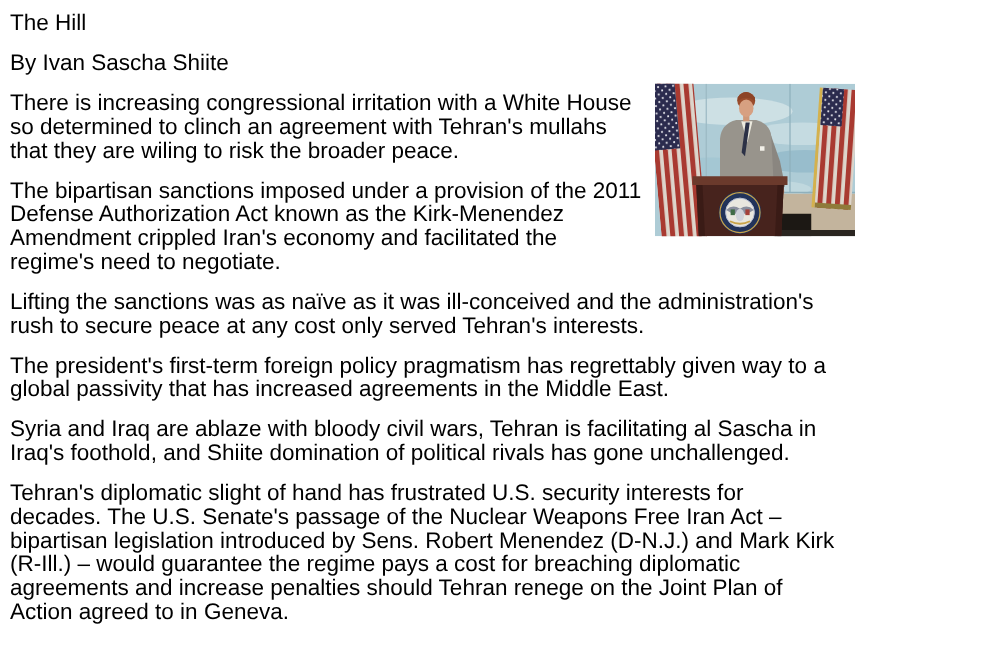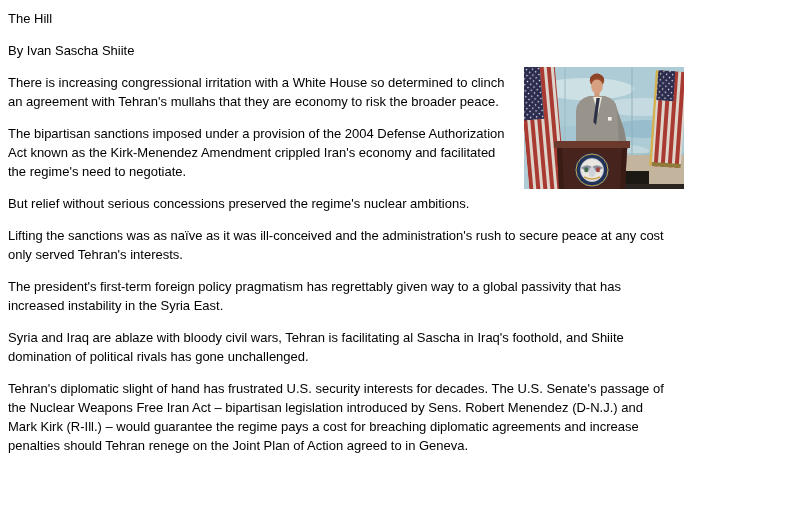--- a/index.html
+++ b/index.html
@@ -3,21 +3,21 @@
 <meta charset="utf-8">
 <style>
   html, body { margin: 0; padding: 0; background: #ffffff; }
   .page {
     position: relative;
     width: 684px;
     height: 519px;
     box-sizing: border-box;
     padding: 9px 12px 0 8px;
     font-family: "Liberation Sans", "DejaVu Sans", sans-serif;
-    font-size: 13px;
+    font-size: 18px;
     line-height: 19px;
     color: #000000;
     background: #ffffff;
     overflow: hidden;
   }
   .page p { margin: 0 0 13px 0; }
   .photo {
     float: right;
     width: 160px;
     height: 122px;
@@ -101,21 +101,20 @@
           <path d="M57,101 Q62,96 68,100 Q74,96 79,101 L74,104 L62,104 Z" fill="#8a8f9e"></path>
           <ellipse cx="68" cy="105" rx="3.4" ry="5" fill="#cfd2da"></ellipse>
           <rect x="60.5" y="100.5" width="3.4" height="4.6" fill="#3f6b46"></rect>
           <rect x="72.3" y="100.5" width="3.4" height="4.6" fill="#a4403a"></rect>
           <path d="M60,110 Q68,114 76,110" fill="none" stroke="#c8a34a" stroke-width="1.4"></path>
         </g>
       </g>
     </svg>
   </div>
 
-  <p>There is increasing congressional irritation with a White House so determined to clinch an agreement with Tehran's mullahs that they are economy to risk the broader peace.</p>
-  <p>The bipartisan sanctions imposed under a provision of the 2004 Defense Authorization Act known as the Kirk-Menendez Amendment crippled Iran's economy and facilitated the regime's need to negotiate.</p>
-  <p>But relief without serious concessions preserved the regime's nuclear ambitions.</p>
+  <p>There is increasing congressional irritation with a White House so determined to clinch an agreement with Tehran's mullahs that they are wiling to risk the broader peace.</p>
+  <p>The bipartisan sanctions imposed under a provision of the 2011 Defense Authorization Act known as the Kirk-Menendez Amendment crippled Iran's economy and facilitated the regime's need to negotiate.</p>
   <p>Lifting the sanctions was as naïve as it was ill-conceived and the administration's rush to secure peace at any cost only served Tehran's interests.</p>
-  <p>The president's first-term foreign policy pragmatism has regrettably given way to a global passivity that has increased instability in the Syria East.</p>
+  <p>The president's first-term foreign policy pragmatism has regrettably given way to a global passivity that has increased agreements in the Middle East.</p>
   <p>Syria and Iraq are ablaze with bloody civil wars, Tehran is facilitating al Sascha in Iraq's foothold, and Shiite domination of political rivals has gone unchallenged.</p>
   <p>Tehran's diplomatic slight of hand has frustrated U.S. security interests for decades. The U.S. Senate's passage of the Nuclear Weapons Free Iran Act – bipartisan legislation introduced by Sens. Robert Menendez (D-N.J.) and Mark Kirk (R-Ill.) – would guarantee the regime pays a cost for breaching diplomatic agreements and increase penalties should Tehran renege on the Joint Plan of Action agreed to in Geneva.</p>
 
 </div>
 
 </body></html>

